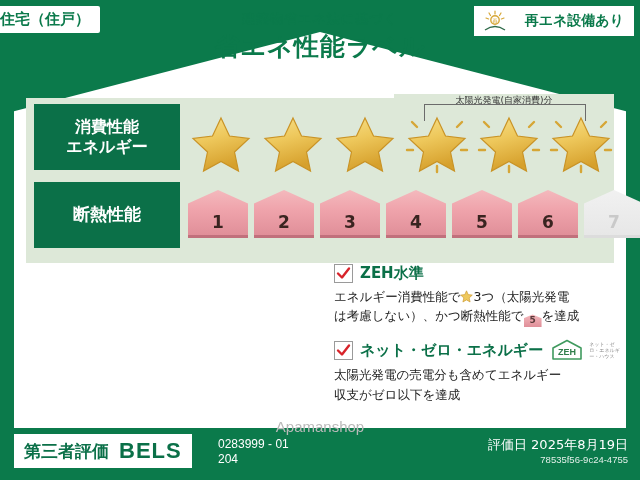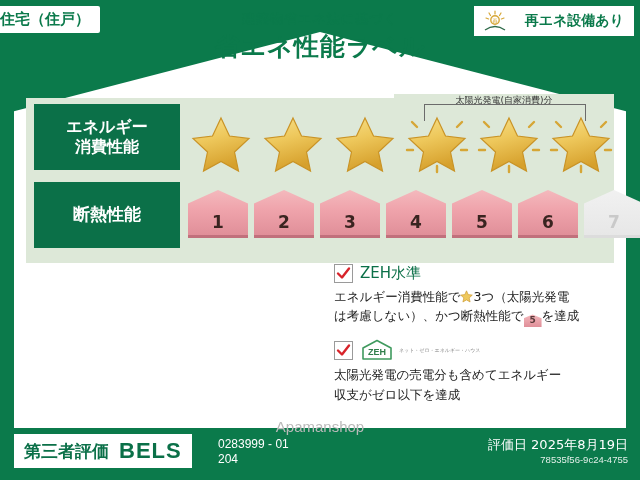--- a/index.html
+++ b/index.html
@@ -107,21 +107,21 @@
   .cost-rule{margin-top:36px;height:1px;background:#9aa79a;}
 
   .zeh-col{position:absolute;left:308px;top:-8px;width:286px;}
   .zeh-block{margin-bottom:12px;}
   .zeh-head{display:flex;align-items:center;gap:7px;}
   .chk{
     width:17px;height:17px;border:1px solid #9a9a9a;background:#fff;
     position:relative;flex:0 0 auto;
   }
   .chk svg{position:absolute;left:1px;top:1px;width:15px;height:15px;}
-  .zeh-title{color:#0b7048;font-size:15px;font-weight:normal;white-space:nowrap;}
+  .zeh-title{color:#0b7048;font-size:15px;font-weight:bold;white-space:nowrap;}
   .zeh-logo{width:34px;height:22px;flex:0 0 auto;}
   .zeh-logo-sub{font-size:5px;color:#8a8a8a;margin-left:-2px;}
   .zeh-desc{
     color:#222222;font-size:12.5px;line-height:1.55;margin-top:4px;
   }
   .mini-star{display:inline-block;vertical-align:-2px;width:13px;height:13px;}
   .mini-ins{
     display:inline-block;vertical-align:-3px;
     width:18px;height:13px;line-height:13px;text-align:center;
     font-size:9px;font-weight:bold;color:#5a3a3a;
@@ -188,22 +188,22 @@
 
   <div class="title-wrap">
     <div class="title-sub">建築物省エネ法に基づく</div>
     <div class="title-main">省エネ性能ラベル</div>
   </div>
 
   <div class="perf-panel">
 
     <div class="row">
       <div class="row-label">
+        <span>消費性能</span>
         <span>エネルギー</span>
-        <span>消費性能</span>
       </div>
       <div class="stars-area">
         <div class="bracket-cap">太陽光発電(自家消費)分</div>
         <div class="bracket"></div>
         <div class="star-row">
           <div class="star-cell">
             <svg viewBox="0 0 66 60">
                 <defs>
                   <linearGradient id="gA" x1="0" y1="0" x2="0.3" y2="1">
                     <stop offset="0" stop-color="#f7e08a"></stop>
@@ -300,20 +300,21 @@
         </div>
       </div>
 
       <div class="zeh-block">
         <div class="zeh-head">
           <span class="chk">
             <svg viewBox="0 0 15 15">
                 <path d="M2 7.5 L6 11.5 L13 2.5" fill="none" stroke="#d8232a" stroke-width="2.4" stroke-linecap="round" stroke-linejoin="round"></path>
               </svg>
           </span>
+          <span class="zeh-title">ネット・ゼロ・エネルギー</span>
           <span class="zeh-logo">
             <svg viewBox="0 0 34 22">
               <path d="M3 9 L17 1.5 L31 9 L31 20 L3 20 Z" fill="#ffffff" stroke="#3f9a5e" stroke-width="1.6" stroke-linejoin="round"></path>
               <text x="17" y="16" font-size="9" font-weight="bold" fill="#2f7d4a" text-anchor="middle" font-family="Liberation Sans, sans-serif">ZEH</text>
             </svg>
           </span>
           <span class="zeh-logo-sub">ネット・ゼロ・エネルギー・ハウス</span>
         </div>
         <div class="zeh-desc">
           <span>太陽光発電の売電分も含めてエネルギー</span><br>

